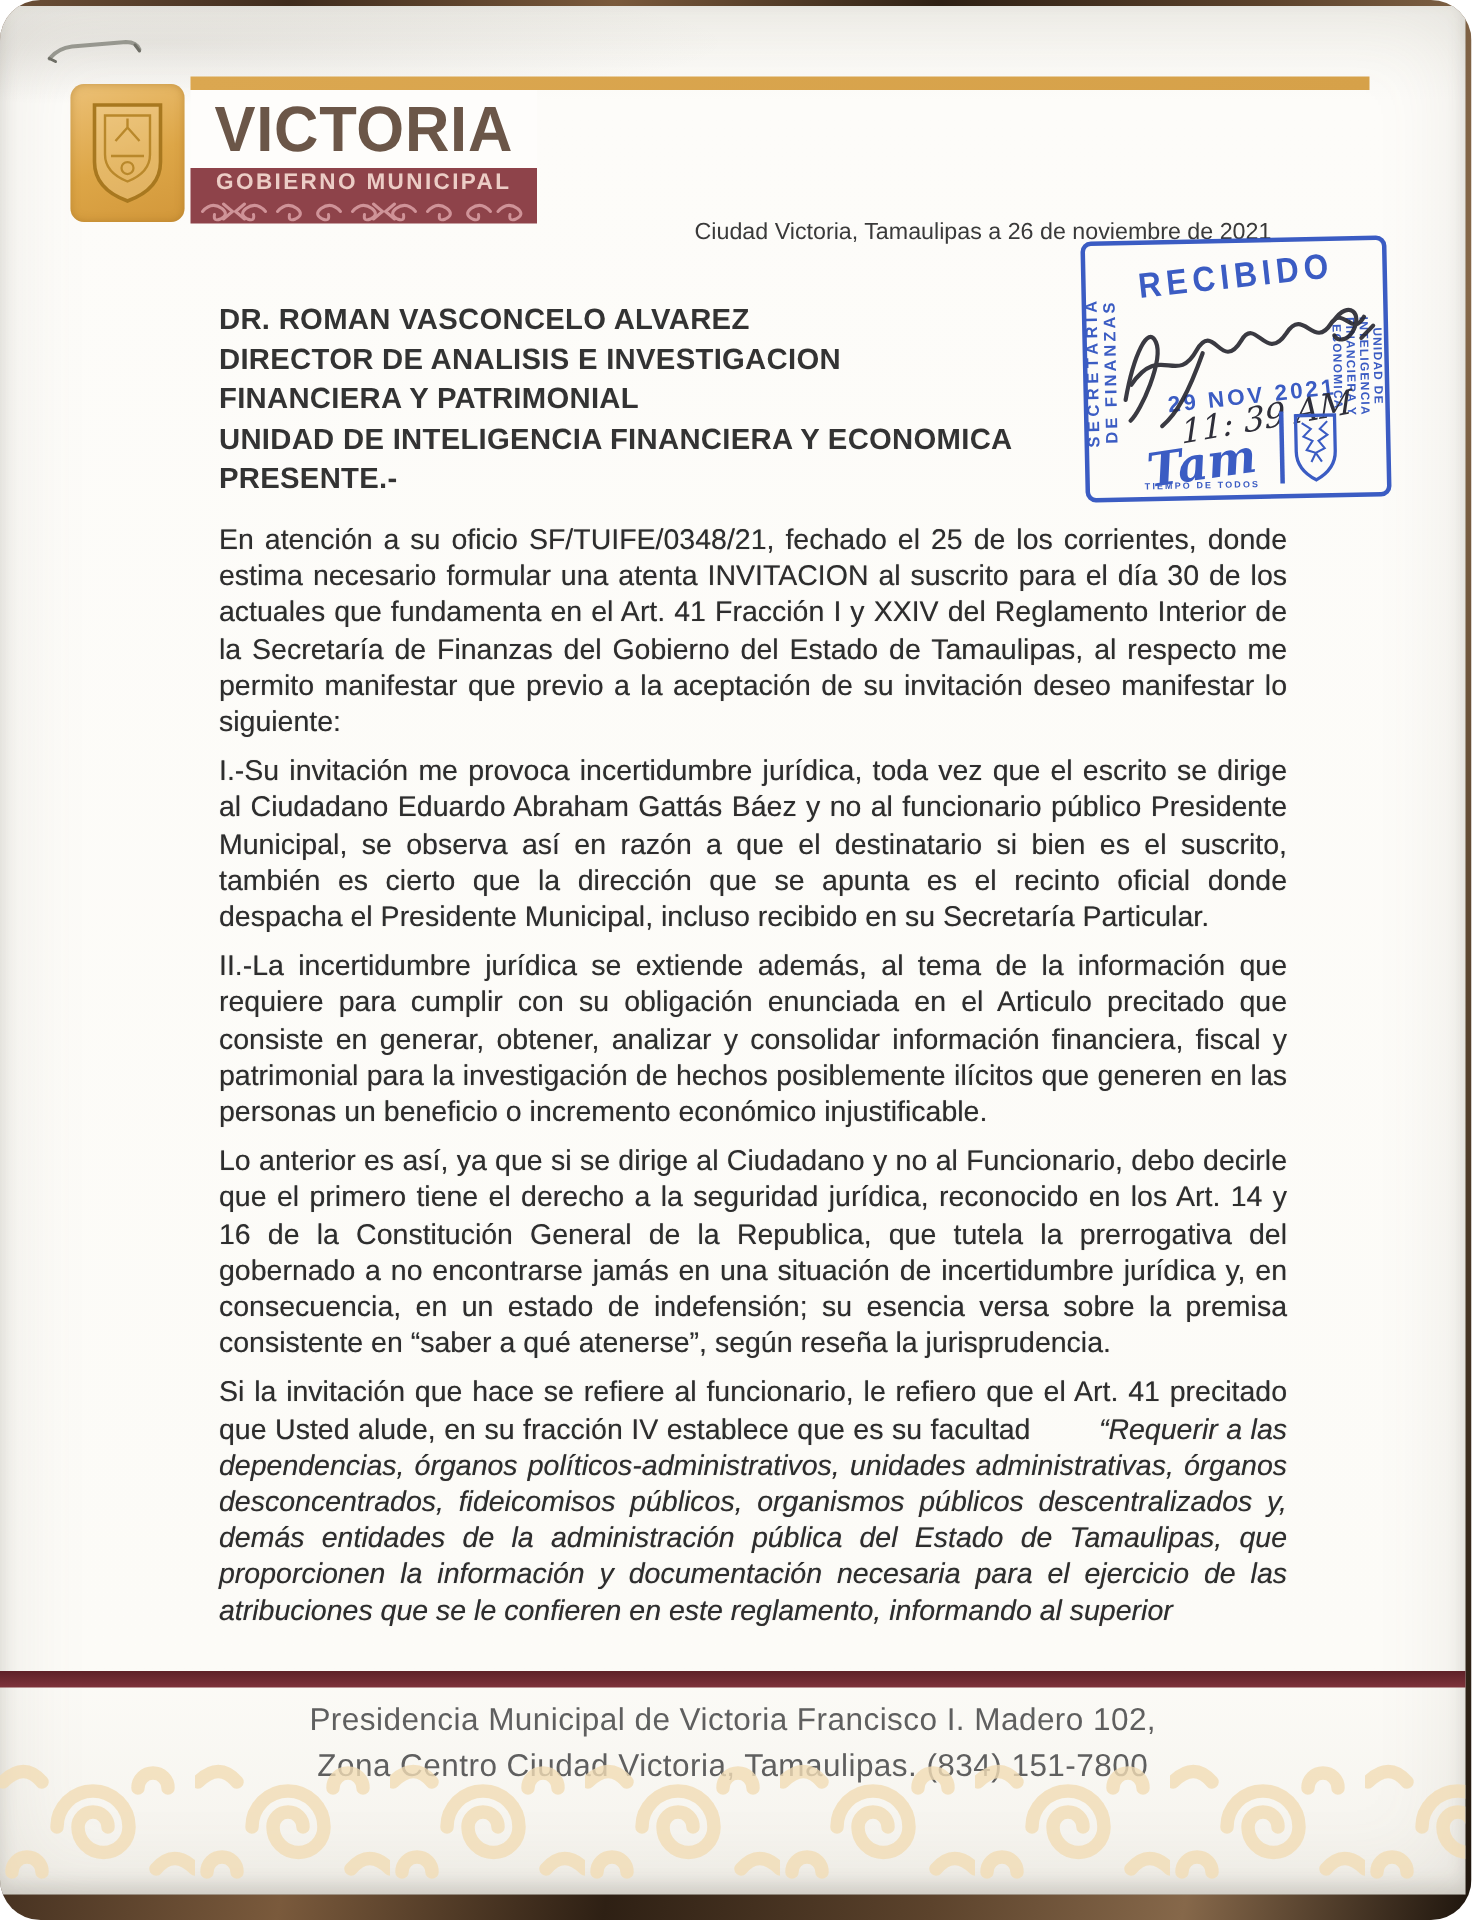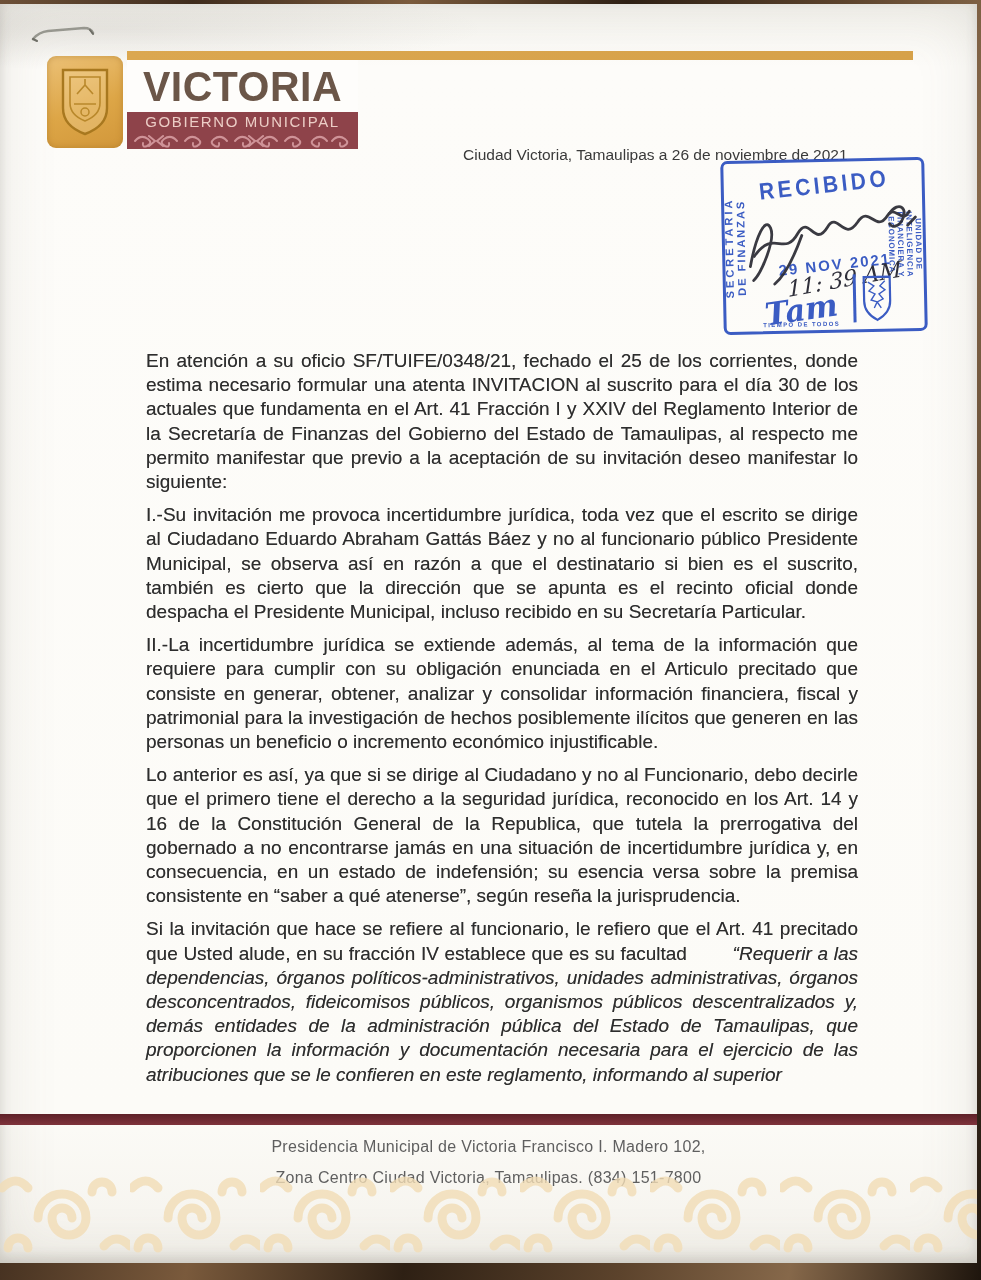--- a/index.html
+++ b/index.html
@@ -1,19 +1,20 @@
 <!DOCTYPE html>
 <html><head>
 <meta charset="utf-8">
 <style>
   html,body{margin:0;padding:0;}
   .frame{
     position:relative;width:981px;height:1280px;overflow:hidden;
     background:linear-gradient(100deg,#6e5138 0%,#3f2c1d 16%,#7a5a3c 34%,#2e2014 52%,#5c432c 70%,#86684a 84%,#1e150d 100%);
     font-family:"Liberation Sans",sans-serif;
+    border-radius:27px;
   }
   .paper{
     position:absolute;left:0;top:4px;width:977px;height:1259px;
     background:linear-gradient(180deg,#f5f4ef 0%,#fdfcf9 5%,#fcfbf7 88%,#f4f2ec 100%);
     box-shadow:inset 0 0 60px rgba(115,105,90,.14), inset 0 -6px 12px rgba(80,70,60,.18);
   }
   .crease{position:absolute;left:0;top:4px;width:520px;height:70px;
     background:radial-gradient(ellipse at 20% 35%,rgba(90,80,70,.10),transparent 65%);}
   
   .staple{position:absolute;left:30px;top:24px;width:66px;height:20px;}
@@ -21,21 +22,21 @@
   .gold-emblem{position:absolute;left:47px;top:56px;width:76px;height:92px;border-radius:9px;
     background:linear-gradient(160deg,#ecc177 0%,#dda647 55%,#d2973a 100%);
     box-shadow:inset 0 0 6px rgba(160,110,30,.5);}
   .gold-emblem svg{position:absolute;left:10px;top:8px;}
   .goldbar{position:absolute;left:127px;top:51px;width:786px;height:9px;
     background:linear-gradient(90deg,#dba750,#d6a149);}
   .brand-box{position:absolute;left:127px;top:60px;width:231px;height:52px;background:#fefdfb;
     display:flex;align-items:center;justify-content:center;}
   .brand-text{font-size:41px;font-weight:800;color:#6b5648;letter-spacing:.5px;transform:scaleY(1.04);}
   .maroon-band{position:absolute;left:127px;top:112px;width:231px;height:37px;background:#8e434a;overflow:hidden;}
-  .band-subtitle{display:block;text-align:center;margin-top:1px;font-size:15px;font-weight:normal;
+  .band-subtitle{display:block;text-align:center;margin-top:1px;font-size:15px;font-weight:bold;
     color:#eccdc6;letter-spacing:1.6px;}
   .band-flourish{position:absolute;left:0;bottom:0;}
   
   .dateline{position:absolute;left:463px;top:146px;font-size:15.5px;color:#3a3a3a;text-align:right;}
   .recipient{position:absolute;left:146px;top:200px;font-weight:bold;font-size:19.5px;line-height:26.5px;
     color:#333;letter-spacing:.2px;}
   
   .letter-body{position:absolute;left:146px;top:349px;width:712px;font-size:19px;line-height:24.2px;
     text-align:justify;color:#2d2d2d;text-shadow:0 0 .5px rgba(45,45,45,.55);}
   .letter-body p{margin:0 0 9px 0;}
@@ -61,21 +62,21 @@
     font-size:22px;color:#20202c;transform:rotate(-9deg) skewX(-8deg);white-space:nowrap;}
   .stamp-tam{position:absolute;left:30px;bottom:6px;width:96px;text-align:center;}
   .tam-script{display:block;font-family:"DejaVu Serif",serif;font-style:italic;font-weight:bold;
     font-size:31px;line-height:30px;transform:rotate(-7deg);}
   .tam-tagline{display:block;font-size:6px;font-weight:bold;letter-spacing:1.4px;margin-top:-3px;}
   .stamp-divider{position:absolute;left:130px;bottom:10px;width:3px;height:48px;background:currentColor;}
   .stamp-shield{position:absolute;left:138px;bottom:8px;}
   
   .footer-bar{position:absolute;left:0;top:1114px;width:977px;height:11px;
     background:linear-gradient(180deg,#5e2128,#7e333b);}
-  .footer-text{position:absolute;left:0;top:1131px;width:977px;text-align:center;font-size:16px;
+  .footer-text{position:absolute;left:0;top:1131px;width:977px;text-align:center;font-size:21px;
     line-height:31px;color:#5f5f5f;letter-spacing:.3px;}
   .footer-pattern{position:absolute;left:0;top:1168px;width:977px;height:94px;opacity:.8;}
 </style>
 </head>
 <body>
 
 <div class="frame">
   <div class="paper"></div>
   <div class="crease"></div>
 
@@ -143,20 +144,27 @@
       <span class="tam-script">Tam</span>
       <span class="tam-tagline">TIEMPO DE TODOS</span>
     </div>
     <div class="stamp-divider"></div>
     <svg class="stamp-shield" width="32" height="50" viewBox="0 0 32 50">
       <path d="M3,3 h26 v24 q0,12 -13,19 q-13,-7 -13,-19 z" fill="none" stroke="currentColor" stroke-width="2.2"></path>
       <path d="M7,8 l6,4 -5,5 6,3 -4,6 6,2 -3,6 M24,7 l-5,5 5,4 -6,4 4,5 -6,3 4,6" fill="none" stroke="currentColor" stroke-width="1.4"></path>
     </svg>
   </div>
 
+  <div class="recipient">
+    <div>DR. ROMAN VASCONCELO ALVAREZ</div>
+    <div>DIRECTOR DE ANALISIS E INVESTIGACION</div>
+    <div>FINANCIERA Y PATRIMONIAL</div>
+    <div>UNIDAD DE INTELIGENCIA FINANCIERA Y ECONOMICA</div>
+    <div>PRESENTE.-</div>
+  </div>
 
   <div class="letter-body">
     <p>En atención a su oficio SF/TUIFE/0348/21, fechado el 25 de los corrientes, donde estima necesario formular una atenta INVITACION al suscrito para el día 30 de los actuales que fundamenta en el Art. 41 Fracción  I y XXIV del Reglamento Interior de la Secretaría de Finanzas del Gobierno del Estado de Tamaulipas, al respecto me permito manifestar que previo a la aceptación de su invitación deseo manifestar lo siguiente:</p>
     <p>I.-Su invitación me provoca incertidumbre jurídica, toda vez que el escrito se dirige al Ciudadano Eduardo Abraham Gattás Báez  y no al funcionario público Presidente Municipal, se observa así en razón a que el destinatario si bien es el suscrito, también es cierto que la dirección  que se apunta es el recinto oficial donde despacha el Presidente Municipal, incluso recibido en su Secretaría Particular.</p>
     <p>II.-La incertidumbre jurídica se extiende además, al tema de la información que requiere para cumplir con su obligación enunciada en el Articulo precitado que consiste en generar, obtener, analizar y consolidar información financiera,  fiscal y patrimonial para la investigación de hechos posiblemente ilícitos que generen en las personas un beneficio o incremento económico injustificable.</p>
     <p>Lo anterior es así, ya que si se dirige al Ciudadano y no al Funcionario, debo decirle que el primero tiene el derecho a la seguridad jurídica, reconocido en los Art. 14  y 16 de la Constitución General de la Republica, que tutela la prerrogativa del gobernado a no encontrarse jamás en una situación de incertidumbre jurídica y, en consecuencia,  en un estado de indefensión; su esencia versa sobre la premisa consistente en “saber a qué atenerse”, según reseña la jurisprudencia.</p>
     <p><span>Si la invitación que hace se refiere al funcionario,  le refiero que  el Art. 41 precitado que Usted alude,  en su fracción IV establece que es su facultad </span><span class="it">“Requerir a las dependencias, órganos políticos-administrativos, unidades administrativas, órganos desconcentrados, fideicomisos públicos, organismos públicos descentralizados y, demás entidades de la administración pública del Estado de Tamaulipas, que proporcionen la información y documentación necesaria para el ejercicio de las atribuciones que se le confieren en este reglamento, informando al superior</span></p>
   </div>
 
   <div class="footer-bar"></div>

